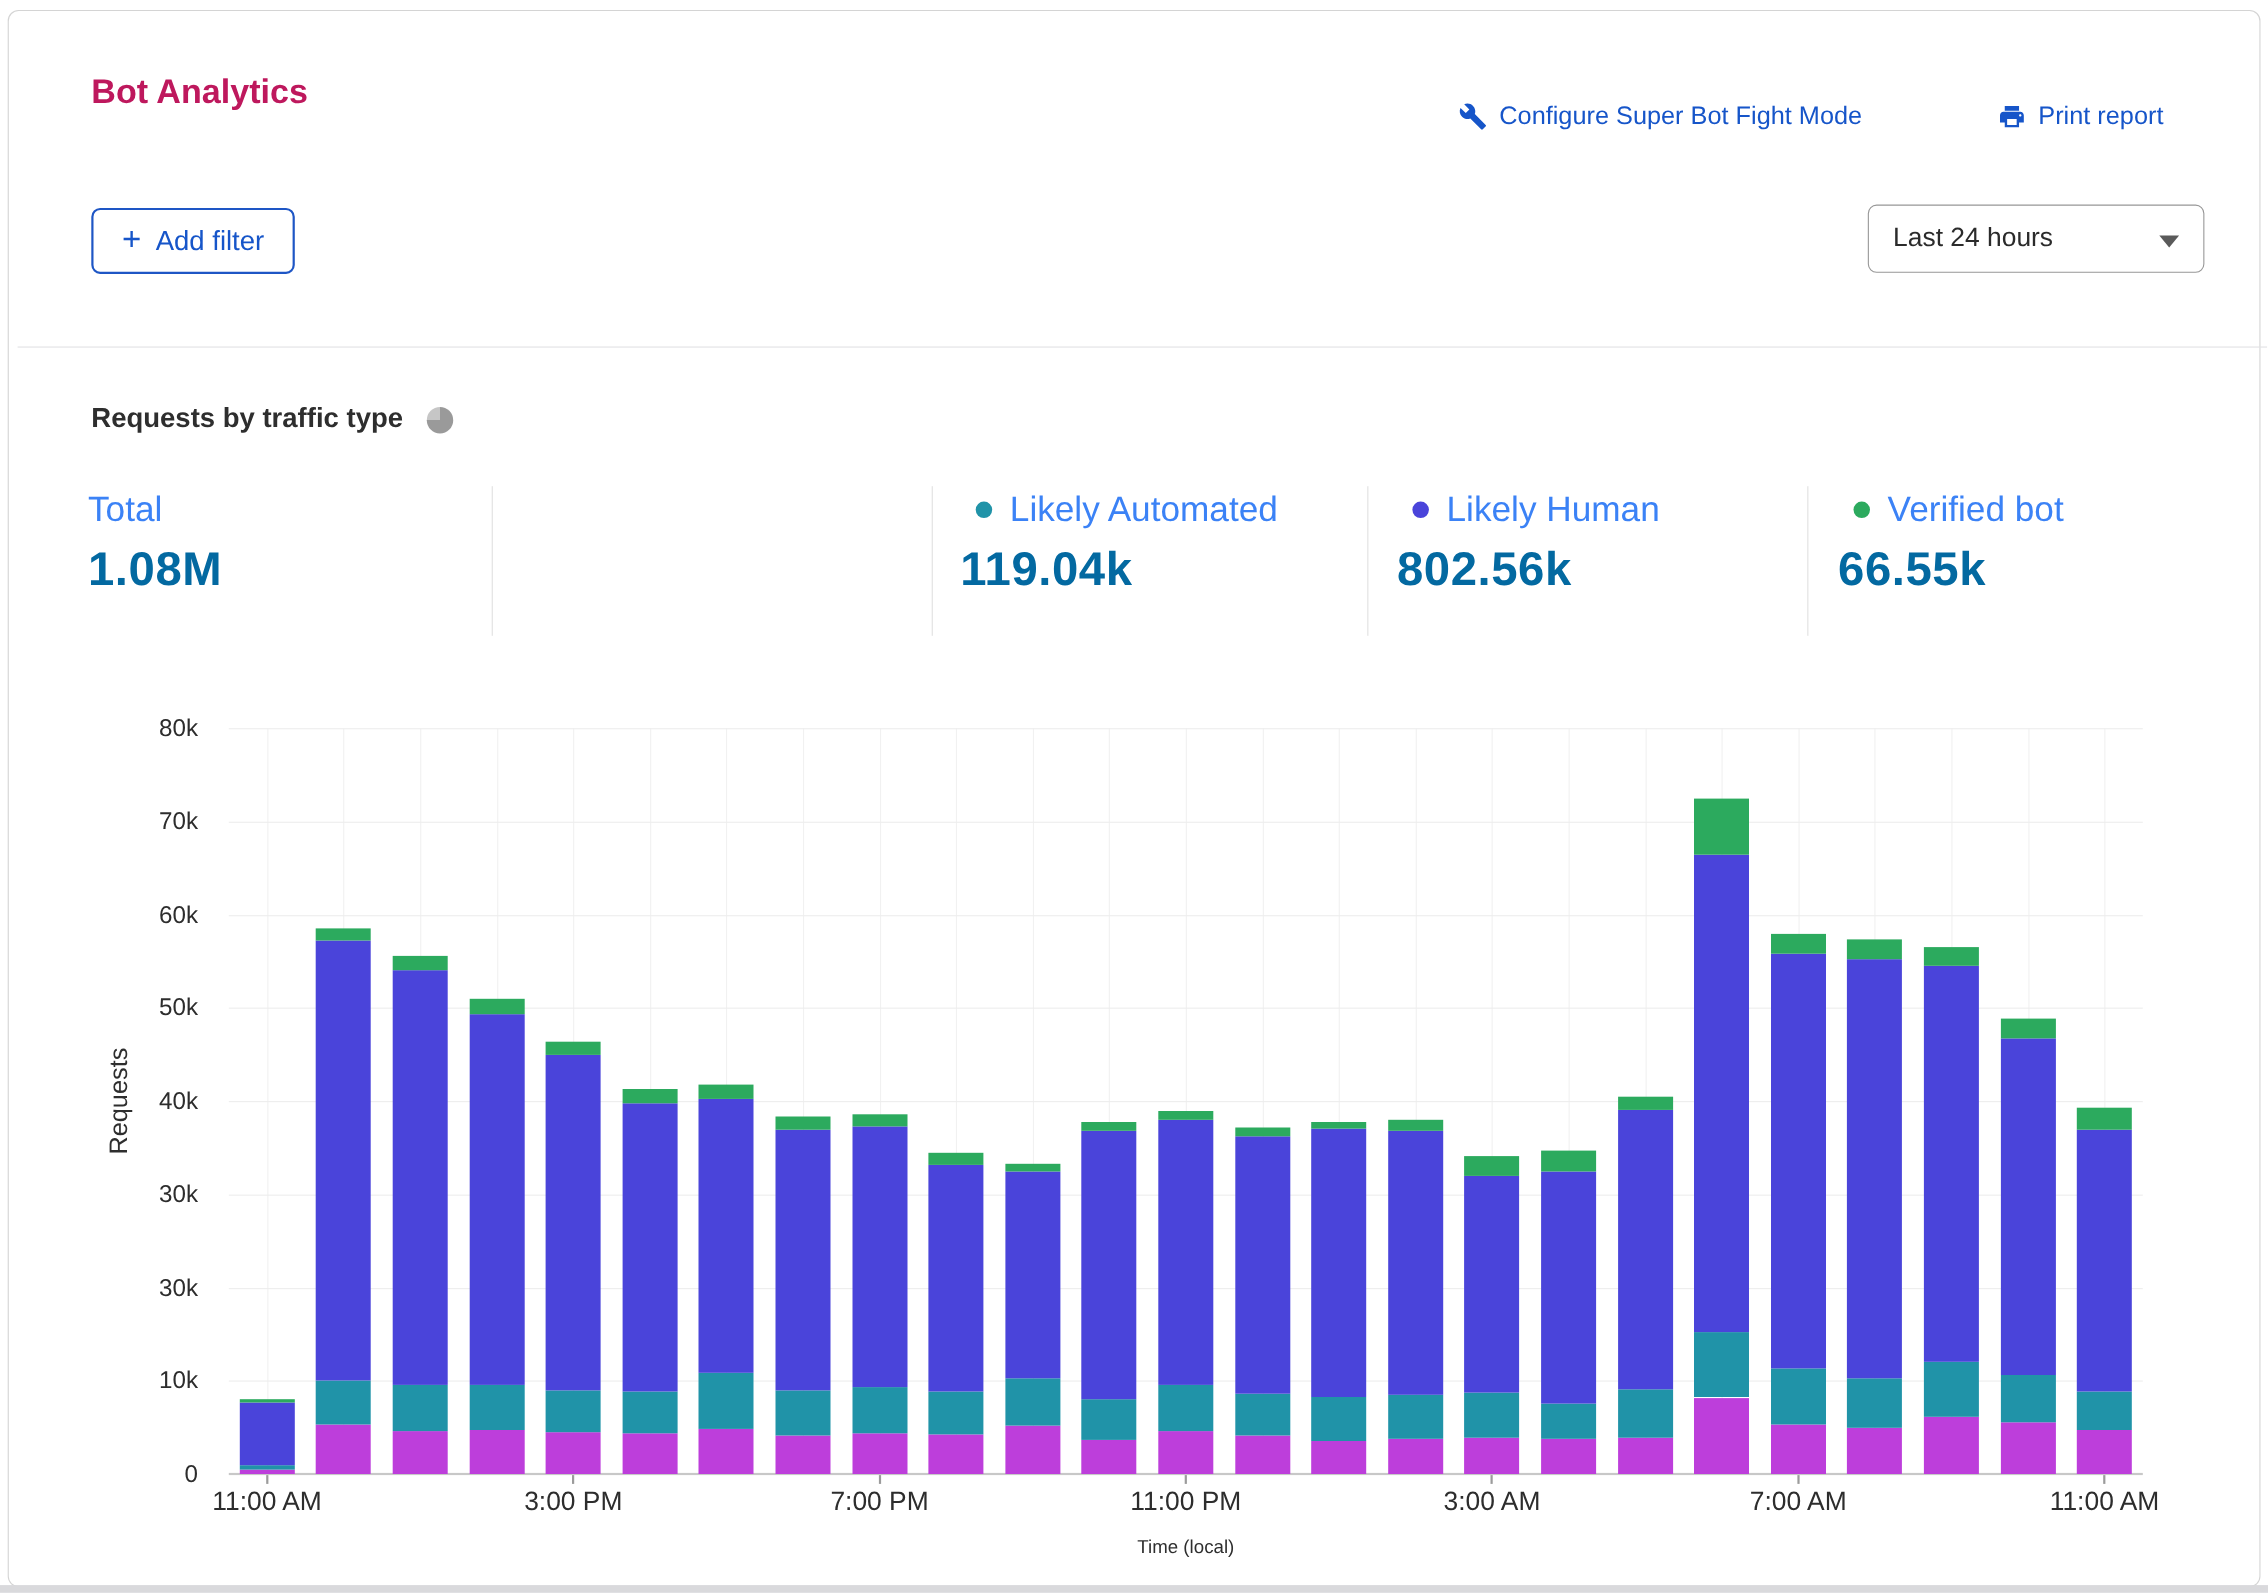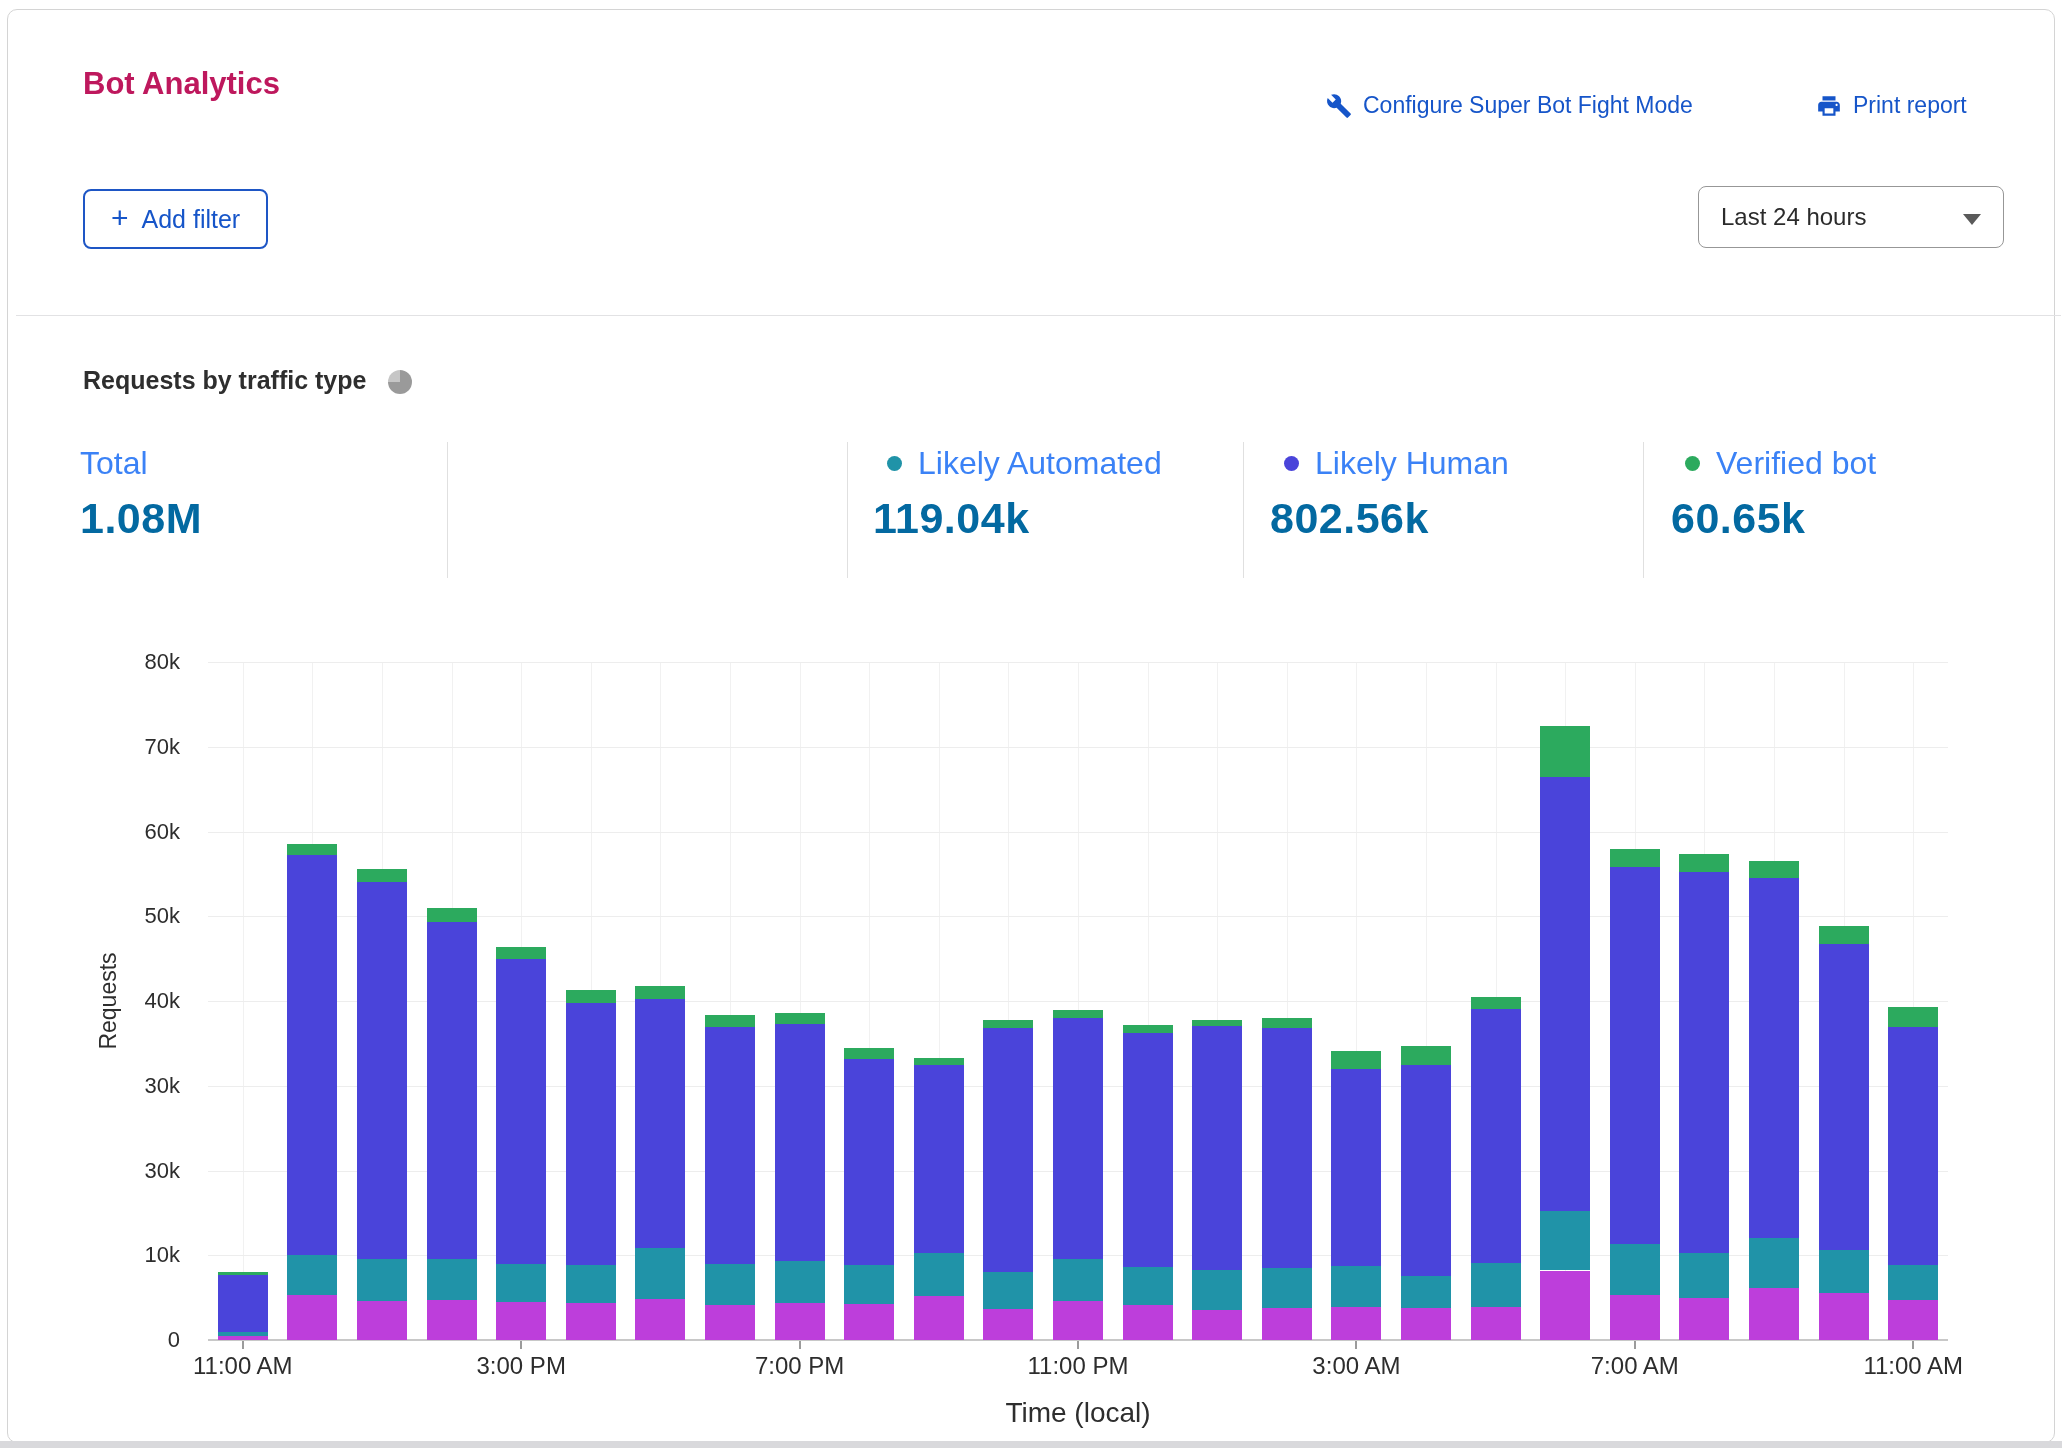--- a/index.html
+++ b/index.html
@@ -64,21 +64,21 @@
   .hgrid.axis{height:2px;background:#c8c8c8;}
   .vgrid{position:absolute;width:1px;background:#f1f1f1;}
   .yt{position:absolute;width:120px;text-align:right;font-size:22px;color:#2d2d2d;line-height:26px;}
   .xt{position:absolute;transform:translateX(-50%);font-size:24px;color:#2d2d2d;white-space:nowrap;}
   .tickmark{position:absolute;width:2px;height:8px;background:#9b9b9b;}
   .seg{position:absolute;}
   .axis-title-y{
     position:absolute;left:100px;top:991px;transform:translate(-50%,-50%) rotate(-90deg);
     font-size:23px;color:#2e2e2e;white-space:nowrap;
   }
-  .axis-title-x{position:absolute;left:1070px;top:1387px;transform:translateX(-50%);font-size:28px;color:#2e2e2e;}
+  .axis-title-x{position:absolute;left:1070px;top:1387px;transform:translateX(-50%);font-size:17px;color:#2e2e2e;}
 </style>
 </head>
 <body>
 
 <div class="card">
 
   <h1 class="page-title">Bot Analytics</h1>
 
   <a class="hdr-link link-configure">
     <span>
@@ -137,21 +137,21 @@
         <span class="stat-label">Likely Human</span>
       </div>
     <div class="stat-value">802.56k</div>
   </div>
   <div class="stat-divider" style="left:1635px"></div>
   <div class="stat" style="left:1663px">
     <div class="stat-top">
         <span class="dot" style="background: rgb(44, 170, 94);"></span>
         <span class="stat-label">Verified bot</span>
       </div>
-    <div class="stat-value">60.65k</div>
+    <div class="stat-value">66.55k</div>
   </div>
 
   <div id="chart">
     <div class="axis-title-y">Requests</div>
     <div class="axis-title-x">Time (local)</div>
   <div class="vgrid" style="left: 234.8px; top: 652px; height: 678px;"></div>
       <div class="vgrid" style="left: 304.4px; top: 652px; height: 678px;"></div>
       <div class="vgrid" style="left: 374px; top: 652px; height: 678px;"></div>
       <div class="vgrid" style="left: 443.6px; top: 652px; height: 678px;"></div>
       <div class="vgrid" style="left: 513.2px; top: 652px; height: 678px;"></div>

